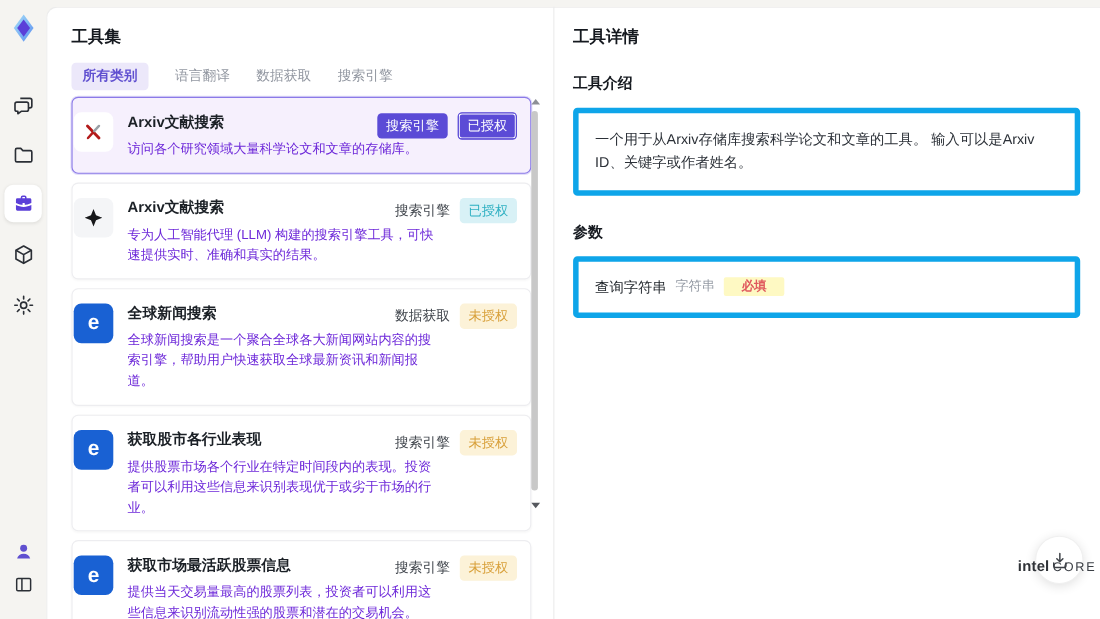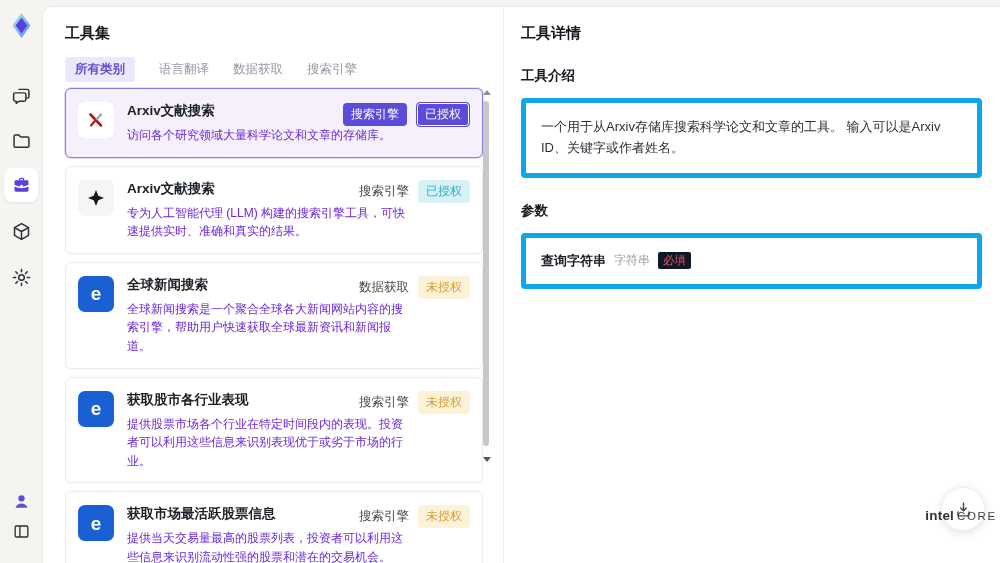--- a/index.html
+++ b/index.html
@@ -24,21 +24,21 @@
 
   
   .list-panel { position:absolute; left:42px; top:0; width:461px; height:474px; }
   .list-title { position:absolute; left:23px; top:24px; font-size:15px; font-weight:bold; color:#15191f; }
   .tabs { position:absolute; left:23px; top:57px; display:flex; gap:24px; align-items:center; font-size:12.5px; }
   .tab { color:#9297a1; cursor:pointer; padding:4px 0; white-space:nowrap; }
   .tab.active { background:#ece8fa; color:#6050d0; font-weight:bold; padding:4px 10px; border-radius:4px; }
 
   .cards { position:absolute; left:23px; top:88px; width:418px; }
   .card { position:relative; display:flex; align-items:flex-start; background:#fff; border:1px solid #ededf0;
-          border-radius:6px; margin-bottom:8px; padding:13px 12px 12px 12px; box-shadow:0 1px 2px rgba(0,0,0,.03); cursor:pointer; }
+          border-radius:6px; margin-bottom:8px; padding:13px 12px 12px 1px; box-shadow:0 1px 2px rgba(0,0,0,.03); cursor:pointer; }
   .card.selected { background:#f6f0fd; border:1px solid #8b7ae8; box-shadow:0 0 0 1px rgba(139,122,232,.25); }
 
   .tool-icon { width:36px; height:36px; border-radius:7px; flex:0 0 36px; display:flex;
                align-items:center; justify-content:center; overflow:hidden; }
   .ic-white { background:#ffffff; }
   .ic-gray  { background:#f4f5f7; }
   .ic-blue  { background:#1961d3; }
   .e-glyph  { color:#fff; font-weight:bold; font-size:19px; line-height:1; }
 
   .tool-text { margin-left:13px; min-width:0; }
@@ -61,23 +61,23 @@
   .scroll-down { position:absolute; bottom:12px; left:1px; width:0; height:0;
                border-left:4px solid transparent; border-right:4px solid transparent; border-top:5px solid #55585e; }
 
   
   .details { position:absolute; left:504px; top:0; width:496px; height:563px; padding:24px 18px 0 17px; }
   .d-title { font-size:15px; font-weight:bold; color:#15191f; }
   .d-sub { font-size:13.5px; font-weight:bold; color:#15191f; margin-top:24px; }
   .d-box { margin-top:13px; border:5px solid #0ea5e9; border-radius:4px; background:#fff; padding:14px 15px; }
   .intro-text { font-size:13px; color:#2c3138; line-height:1.6; }
   .param-head { display:flex; align-items:center; gap:8px; }
-  .param-name { font-size:13px; font-weight:bold; color:#1b2026; }
+  .param-name { font-size:13px; font-weight:normal; color:#1b2026; }
   .param-type { font-size:12px; color:#9298a2; }
-  .param-required { font-size:11.5px; color:#e05a5e; background:#0f172a; padding:1px 5px; border-radius:2px; }
+  .param-required { font-size:11.5px; color:#e05a5e; background:#fef9c3; padding:1px 16px; border-radius:2px;font-weight:bold; }
   .param-desc { margin-top:9px; font-size:12.5px; color:#555b63; }
 
   
   .fab { position:absolute; left:941px; top:487px; width:44px; height:44px; border-radius:50%;
          background:#fff; border:1px solid #f0f0f0; box-shadow:0 2px 10px rgba(0,0,0,.12);
          display:flex; align-items:center; justify-content:center; cursor:pointer; z-index:6; }
   .intel { position:absolute; left:922px; top:506px; width:78px; text-align:center; z-index:6;
            color:#2f3237; white-space:nowrap; }
   .intel-word { font-size:13.5px; font-weight:bold; letter-spacing:0.2px; }
   .core-word { font-size:11.5px; letter-spacing:1.6px; margin-left:3px; color:#3a3e44; }

